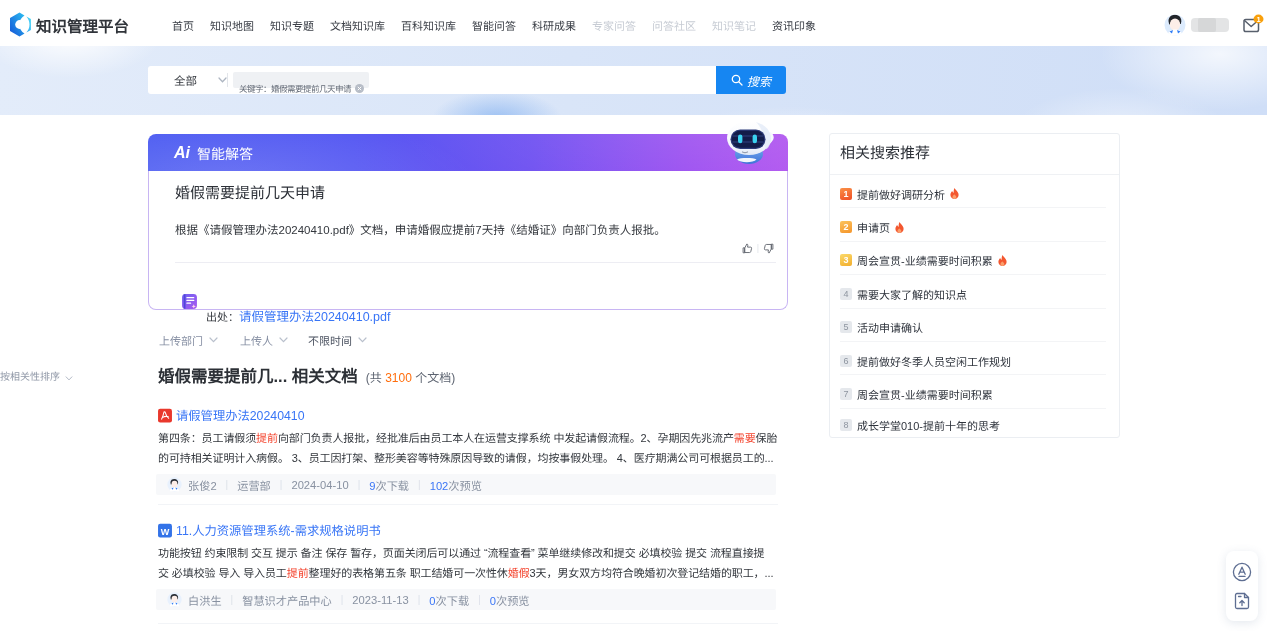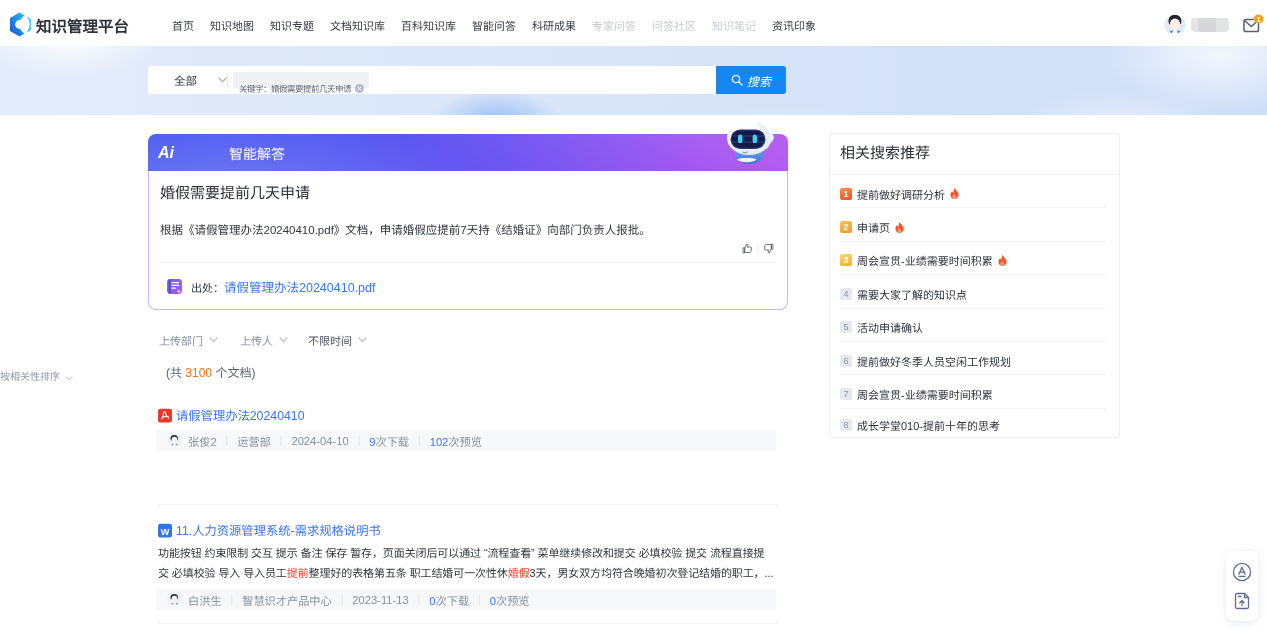--- a/index.html
+++ b/index.html
@@ -35,31 +35,31 @@
 #sbtn{position:absolute;left:716px;top:66px;width:70px;height:28px;background:#1686f2;border-radius:0 3px 3px 0;color:#fff;font-size:12px;display:flex;align-items:center;justify-content:center;font-style:italic;}
 #sbtn svg{margin-right:4px;}
 
 
 #ai{position:absolute;left:148px;top:134px;width:640px;height:176px;}
 #ai-head{position:absolute;left:0;top:0;width:640px;height:37px;border-radius:8px 8px 0 0;
 background:
  radial-gradient(420px 120px at 12% 135%, rgba(255,255,255,.18), rgba(255,255,255,0) 60%),
  radial-gradient(500px 160px at 85% -40%, rgba(255,255,255,.12), rgba(255,255,255,0) 60%),
  linear-gradient(92deg,#4a5af1 0%,#5457f2 32%,#6f51f1 60%,#9a4df0 84%,#b054ef 100%);
- color:#fff;display:flex;align-items:center;padding-left:10px;gap:48px;}
+ color:#fff;display:flex;align-items:center;padding-left:26px;}
 #ai-head .ailogo{font-size:16px;font-weight:800;font-style:italic;letter-spacing:0;}
 #ai-head .ttl{font-size:14px;margin-left:7px;}
 #ai-body{position:absolute;left:0;top:37px;width:640px;height:139px;background:#fff;
- border:1px solid #c8b5f3;border-top:none;border-radius:0 0 8px 8px;padding:12px 11px 0 11px;}
+ border:1px solid #c8b5f3;border-top:none;border-radius:0 0 8px 8px;padding:12px 11px 0 26px;}
 #ai-q{font-size:15px;color:#2d3138;line-height:20px;font-weight:400;}
 #ai-a{font-size:11.5px;color:#33373d;line-height:18px;margin-top:18px;}
 #ai-fb{display:flex;justify-content:flex-end;align-items:center;height:12px;margin-top:3px;margin-right:2px;color:#585c63;}
 #ai-hr{height:1px;background:#ededf3;margin-top:8px;}
 #ai-src{display:flex;align-items:center;margin-top:14px;padding-left:3px;}
-#ai-src .txt{font-size:11px;color:#32363c;margin-left:8px;}
+#ai-src .txt{font-size:11px;color:#32363c;margin-left:8px;margin-top:29px;}
 #ai-src a{color:#3875f6;text-decoration:none;font-size:12.5px;}
 #robot{position:absolute;left:578px;top:-13px;width:48px;height:44px;}
 
 
 #filters{position:absolute;left:159px;top:332px;font-size:11px;color:#868fa3;display:flex;align-items:center;}
 #filters .f{display:flex;align-items:center;}
 #filters svg{margin-left:6px;}
 #filters .dark{color:#4b5260;}
 #trow{position:absolute;left:158px;top:363px;width:620px;display:flex;align-items:baseline;}
 #trow .h{font-size:16.5px;font-weight:700;color:#2c3036;}
@@ -242,35 +242,40 @@
   <span class="f">上传人 <svg width="9" height="6" viewBox="0 0 9 6">
           <path d="M1 1 L4.5 4.7 L8 1" fill="none" stroke="#b9c0cc" stroke-width="1.2" stroke-linecap="round"></path>
         </svg></span>
   <span style="width:20px"></span>
   <span class="f dark">不限时间 <svg width="9" height="6" viewBox="0 0 9 6">
           <path d="M1 1 L4.5 4.7 L8 1" fill="none" stroke="#b9c0cc" stroke-width="1.2" stroke-linecap="round"></path>
         </svg></span>
 </div>
 
 <div id="trow">
+      <span class="h">婚假需要提前几... 相关文档</span>
       <span class="cnt">(共 <b>3100</b> 个文档)</span>
     </div>
 <div id="sort">按相关性排序<svg width="8" height="5" viewBox="0 0 9 6">
         <path d="M1 1 L4.5 4.7 L8 1" fill="none" stroke="#b3bac6" stroke-width="1.2" stroke-linecap="round"></path>
       </svg></div>
 
 <div class="result" id="r1">
   <div class="rtitle">
     <svg width="14" height="15" viewBox="0 0 13 14">
           <rect x="0" y="0.8" width="13" height="12.8" rx="2" fill="#e9382c"></rect>
           <path d="M3.2 10.8 C4.2 8.6 5 6.4 5.4 4.2 C5.5 3.4 6.5 3.4 6.7 4.1 C7.3 6.5 8.6 8.7 10.2 9.9" fill="none" stroke="#fff" stroke-width="1"></path>
           <path d="M4 8.8 C6 7.8 8.3 7.6 9.9 8.2" fill="none" stroke="#fff" stroke-width="1"></path>
         </svg>
     <a>请假管理办法20240410</a>
   </div>
+  <div class="rsnip">
+        <div>第四条：员工请假须<em>提前</em>向部门负责人报批，经批准后由员工本人在运营支撑系统 中发起请假流程。2、孕期因先兆流产<em>需要</em>保胎</div>
+        <div>的可持相关证明计入病假。 3、员工因打架、整形美容等特殊原因导致的请假，均按事假处理。 4、医疗期满公司可根据员工的...</div>
+      </div>
   <div class="rmeta">
     <svg width="15" height="15" viewBox="0 0 22 22">
           <circle cx="11" cy="11" r="10.5" fill="#e8f1fd"></circle>
           <path d="M5 8 C5 4.5 8 2.8 11 3 C14.5 3.2 16.5 5.5 16.3 8.5 L15.9 10.5 L5.6 11 Z" fill="#2b2f36"></path>
           <ellipse cx="11" cy="10.5" rx="4.4" ry="5" fill="#fdeee8"></ellipse>
           <path d="M4 21 C4.5 16.8 7.3 15 11 15 C14.7 15 17.5 16.8 18 21 Z" fill="#fff"></path>
           <path d="M6.5 16.8 L9.5 15.4 L8.6 18.6 Z" fill="#2e7cf6"></path>
           <path d="M15.5 16.8 L12.5 15.4 L13.4 18.6 Z" fill="#2e7cf6"></path>
         </svg>
     <span class="nm">张俊2</span><span class="sep">|</span>运营部<span class="sep">|</span>2024-04-10<span class="sep">|</span><span><b>9</b>次下载</span><span class="sep">|</span><span><b>102</b>次预览</span>

